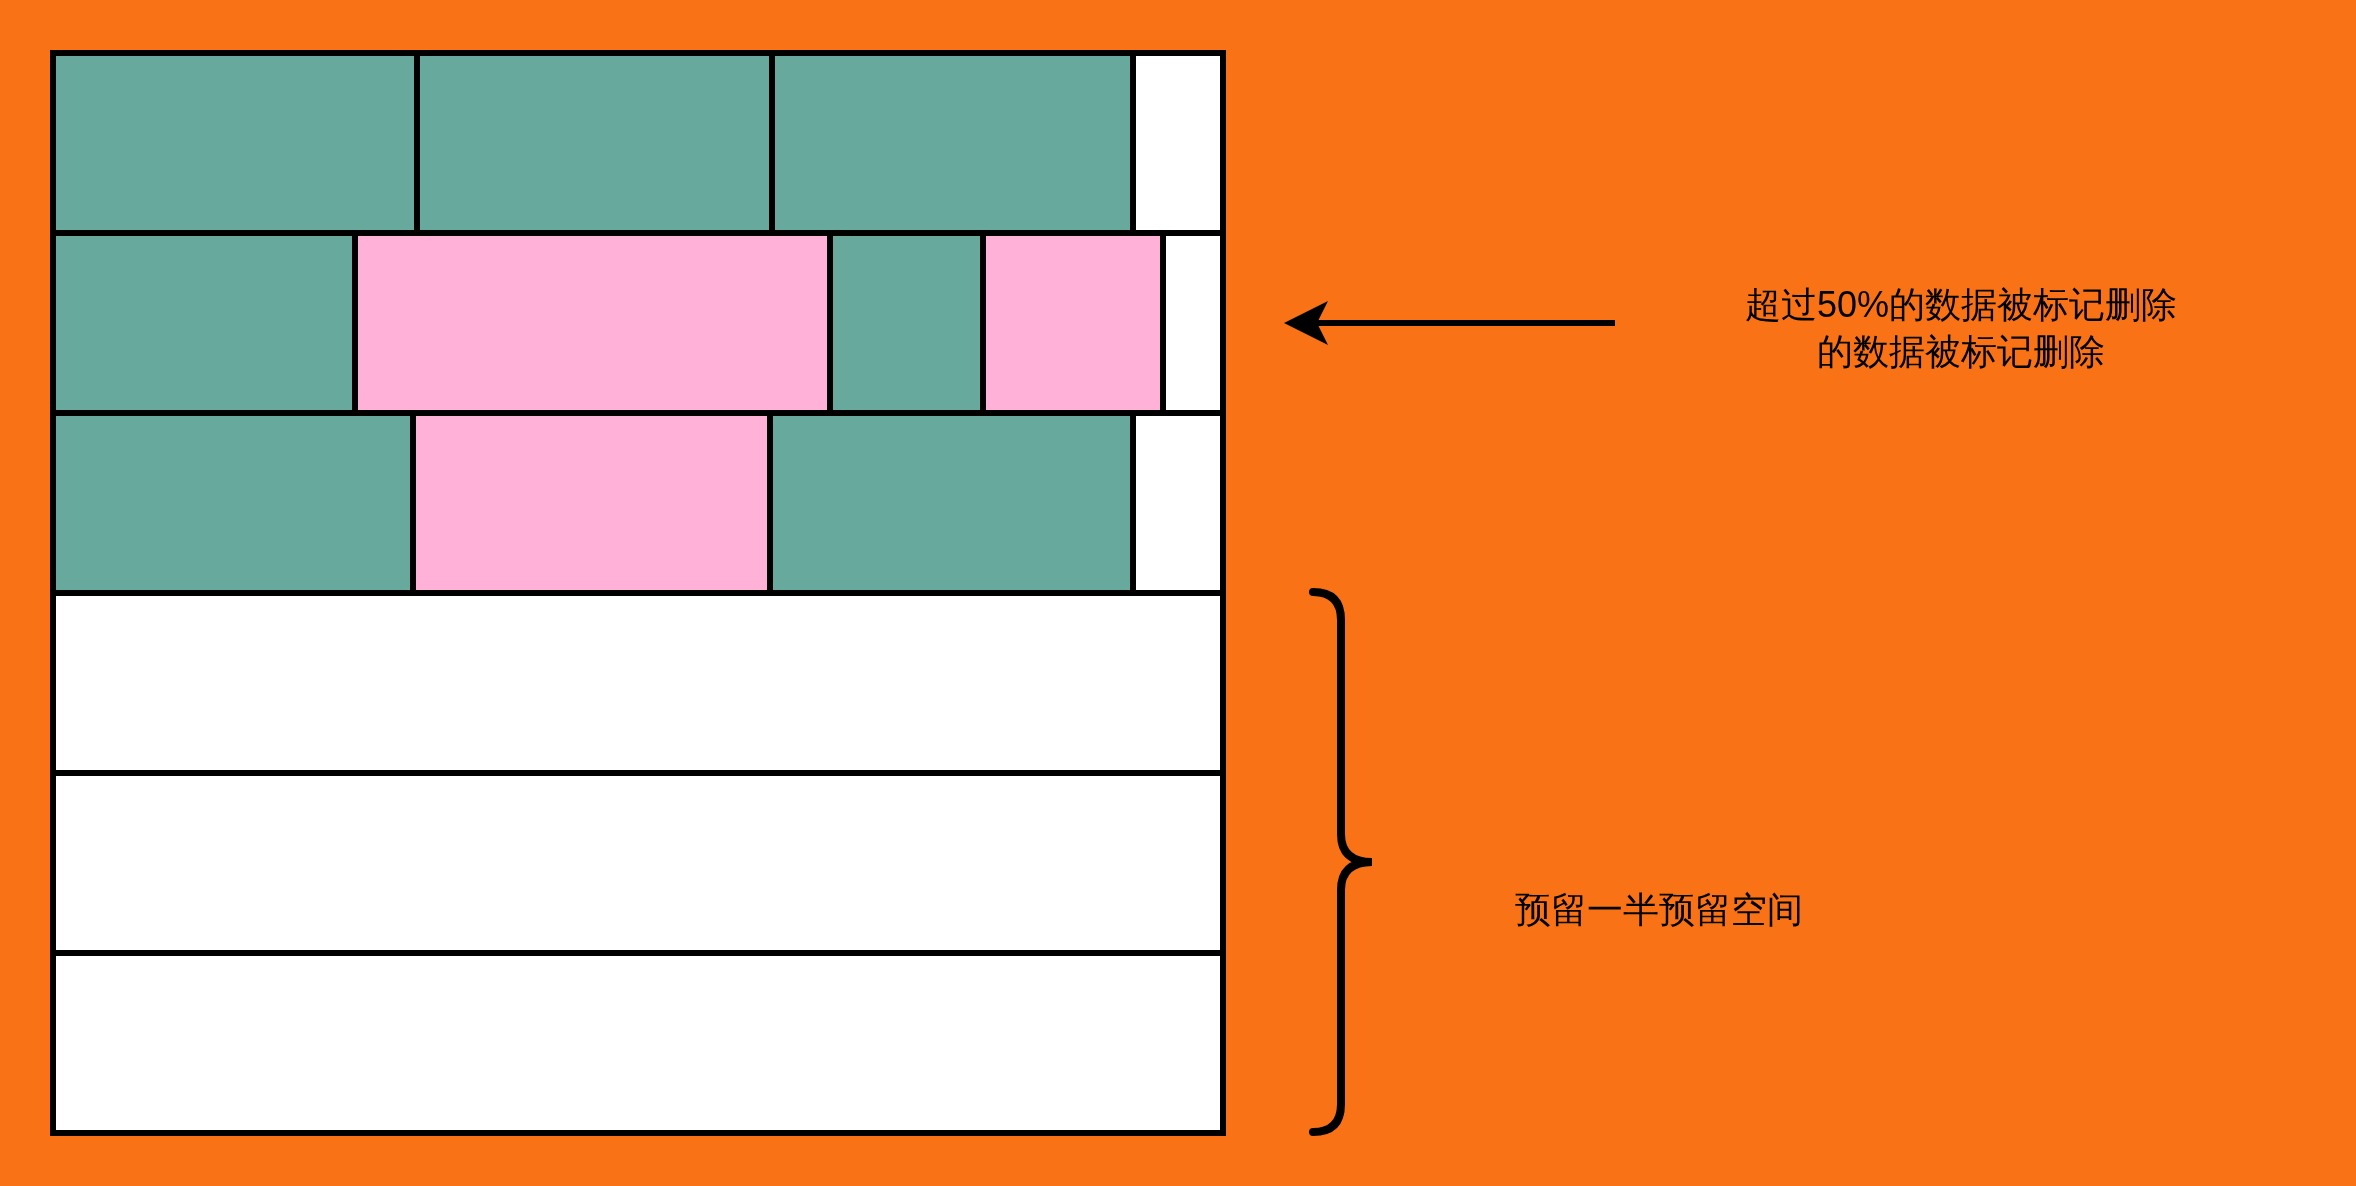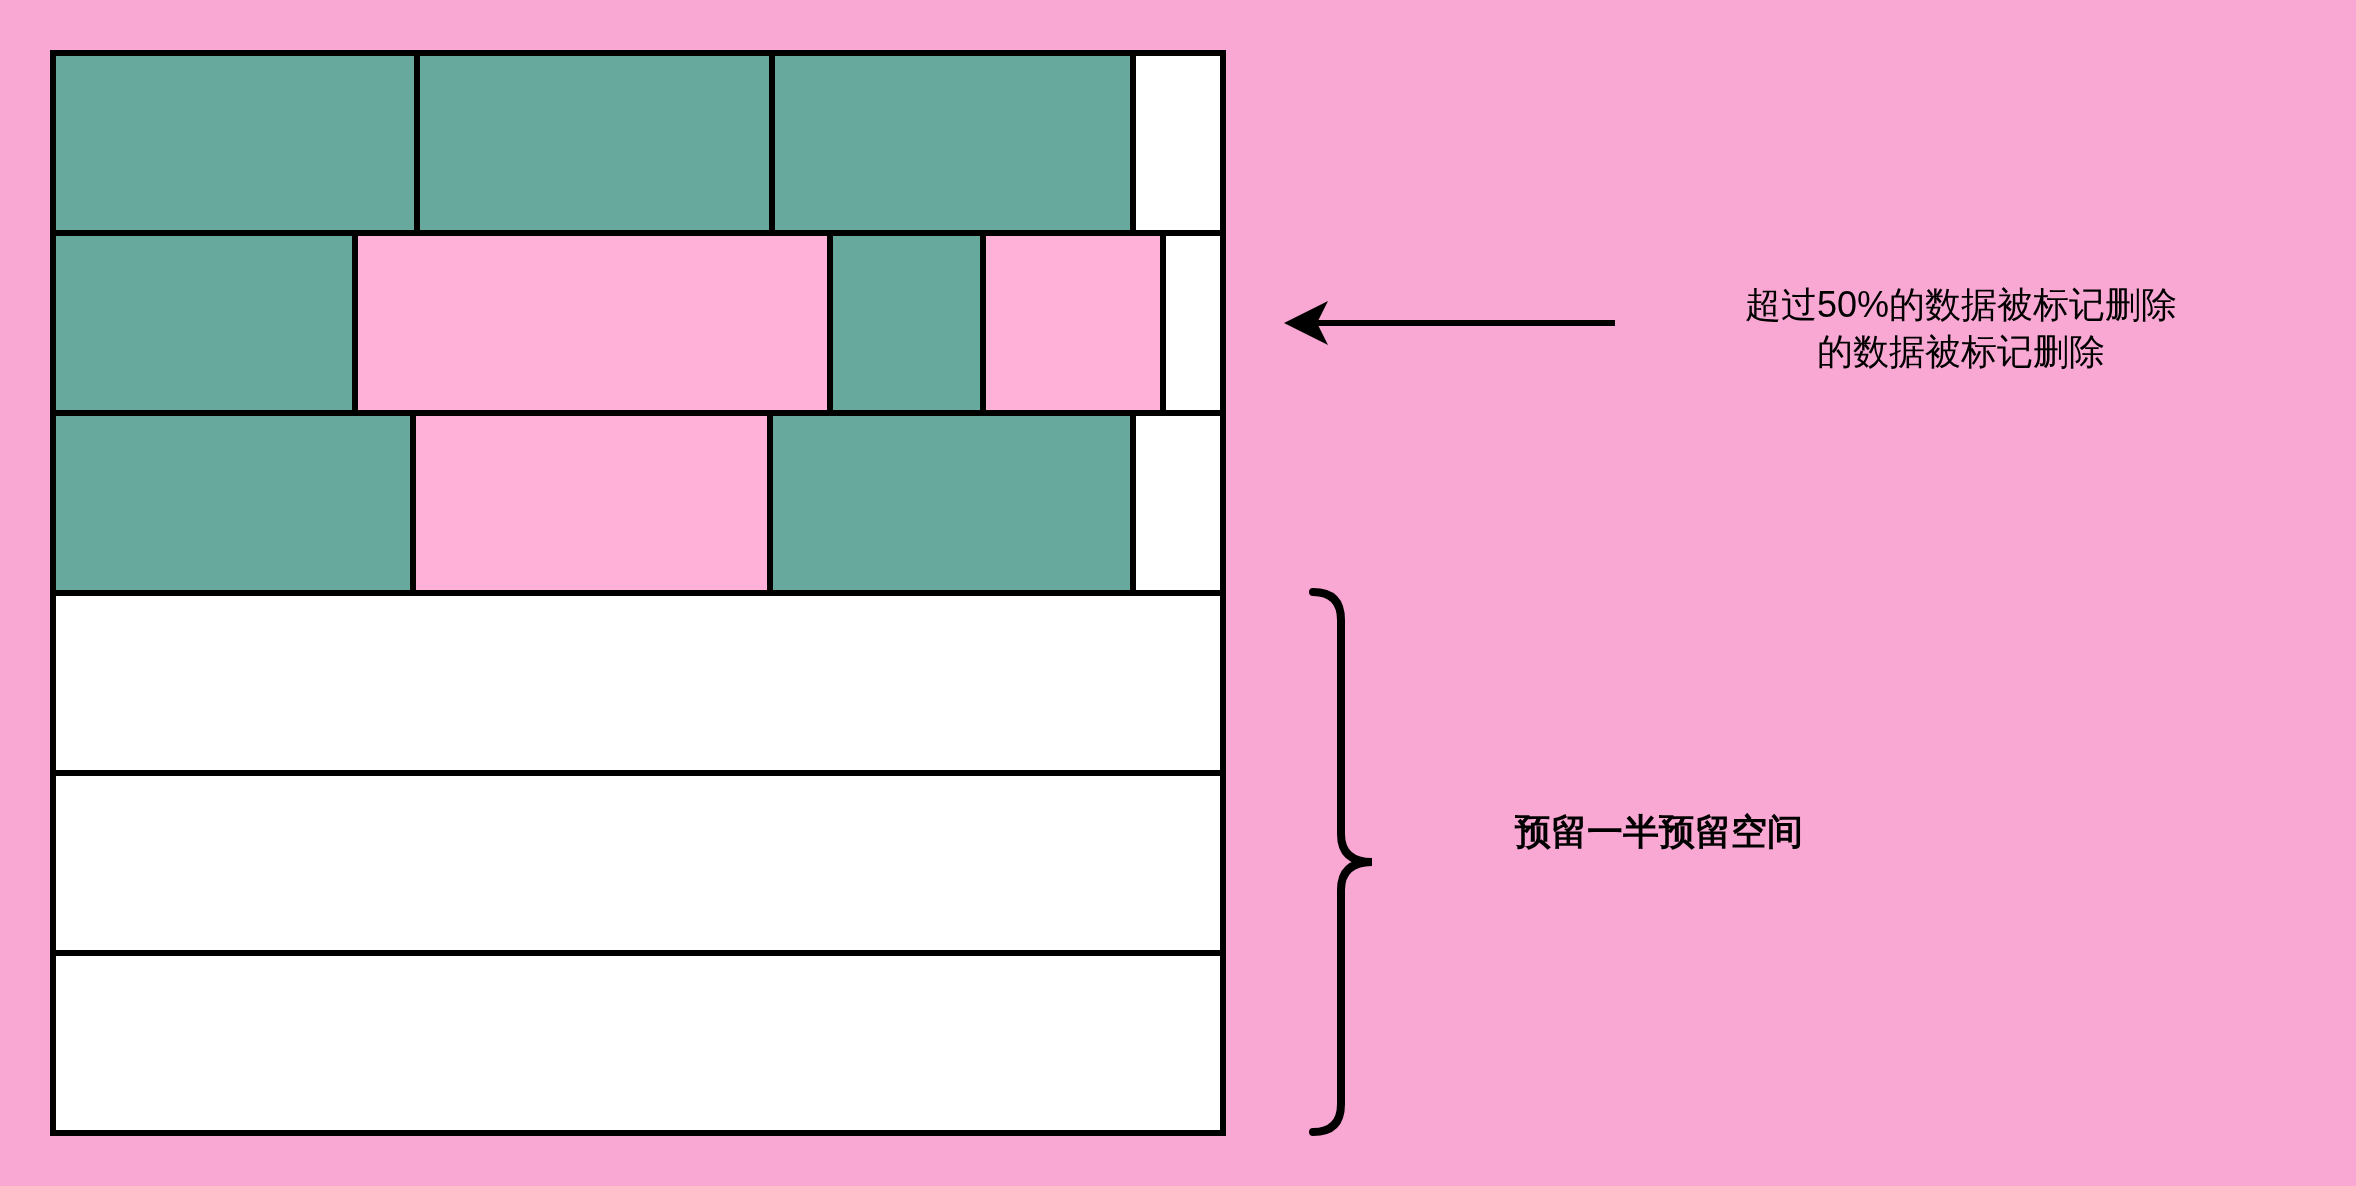--- a/index.html
+++ b/index.html
@@ -5,21 +5,21 @@
   html, body {
     margin: 0;
     padding: 0;
     background: #ffffff;
     font-family: "Liberation Sans", "DejaVu Sans", sans-serif;
   }
   #canvas {
     position: relative;
     width: 2356px;
     height: 1186px;
-    background: #f9a8d4;
+    background: #f97316;
     overflow: hidden;
   }
   #diagram-svg {
     position: absolute;
     left: 0;
     top: 0;
   }
   .label {
     position: absolute;
     color: #000000;
@@ -28,23 +28,22 @@
     text-align: center;
     white-space: nowrap;
   }
   #arrow-label {
     left: 1655px;
     top: 281px;
     width: 612px;
   }
   #brace-label {
     left: 1458px;
-    top: 808px;
+    top: 886px;
     width: 402px;
-    font-weight: bold;
   }
 </style>
 </head>
 <body>
 
 <div id="canvas">
 
   <svg id="diagram-svg" width="2356" height="1186" viewBox="0 0 2356 1186">
     <g id="grid-group">
         <rect x="53" y="53" width="364" height="180" fill="#67A99C" stroke="#000000" stroke-width="6"></rect>

